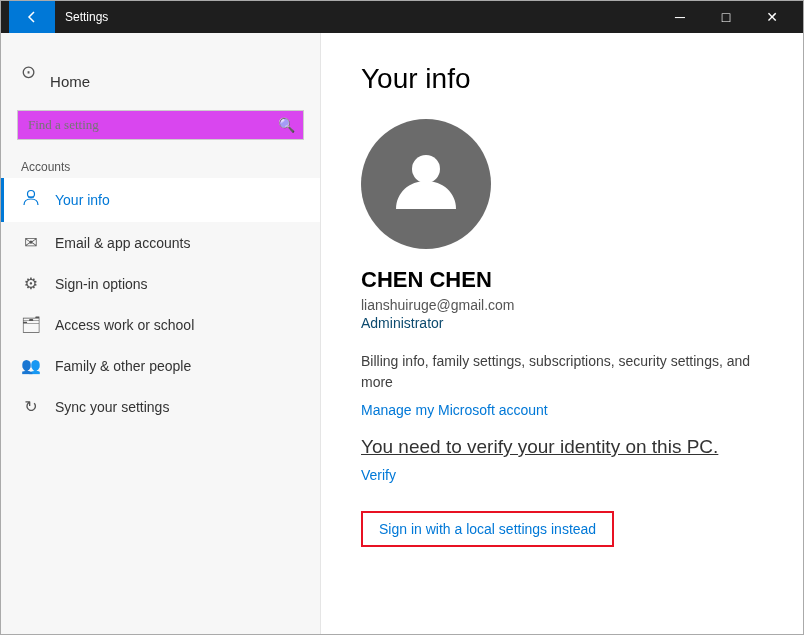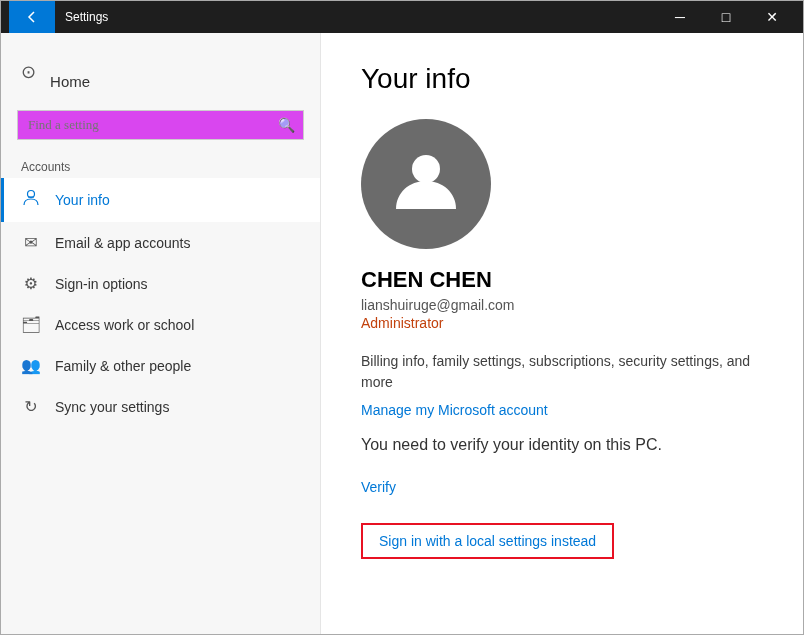--- a/index.html
+++ b/index.html
@@ -178,42 +178,43 @@
       color: #000;
       margin-bottom: 4px;
     }
     .user-email {
       font-size: 14px;
       color: #555;
       margin-bottom: 2px;
     }
     .user-role {
       font-size: 14px;
-      color: #c2410c;
+      color: #0c4a6e;
       margin-bottom: 20px;
     }
     .info-text {
       font-size: 14px;
       color: #404040;
       max-width: 400px;
       margin-bottom: 8px;
       line-height: 1.5;
     }
     .link {
       color: #0078d7;
       font-size: 14px;
       cursor: pointer;
       text-decoration: none;
       display: inline-block;
       margin-bottom: 18px;
     }
     .verify-text {
-      font-size: 16px;
+      font-size: 19px;
       color: #333;
-      margin-bottom: 24px;
+      margin-bottom: 8px;
+      text-decoration: underline;
     }
     .local-account-btn {
       display: inline-block;
       border: 2px solid #e81123;
       padding: 8px 16px;
       color: #0078d7;
       font-size: 14px;
       cursor: pointer;
       margin-top: 10px;
       background: white;

